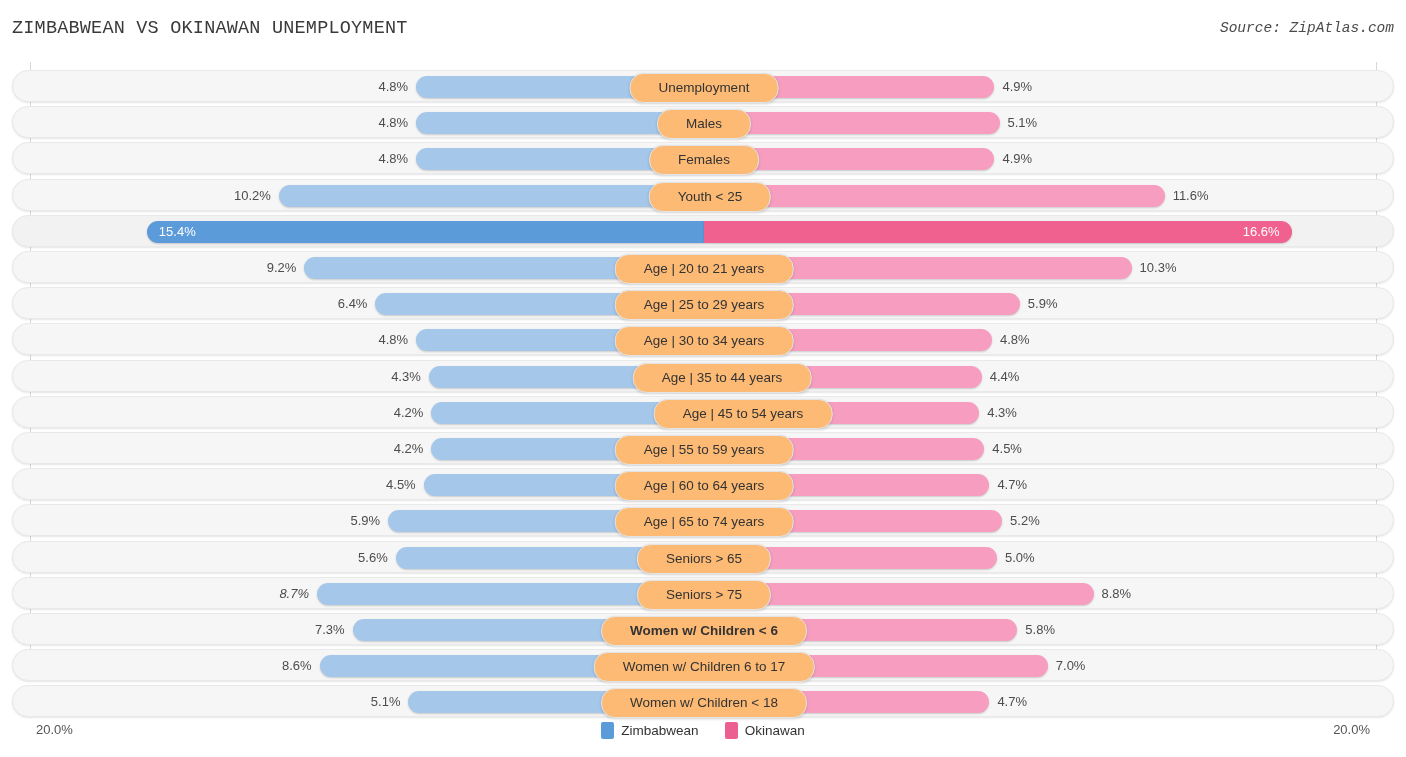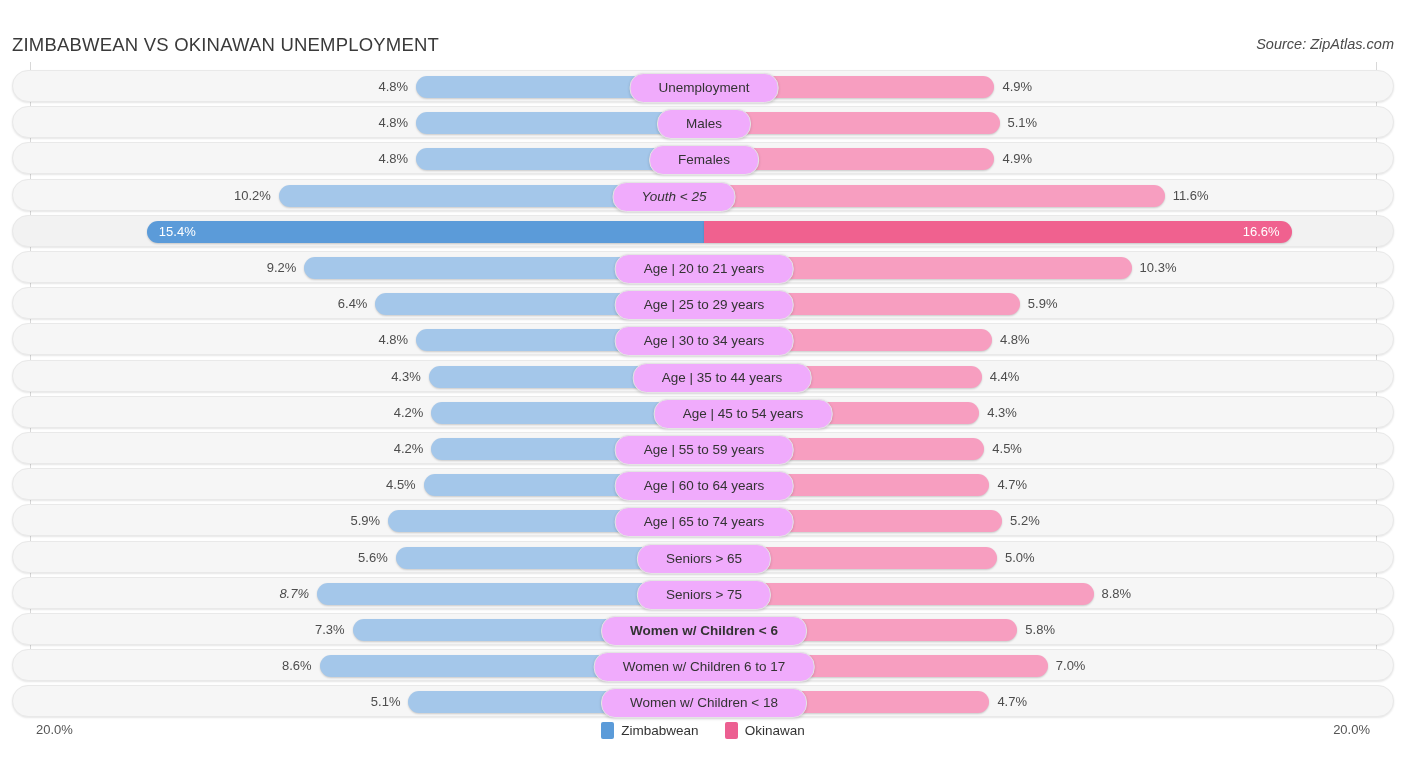--- a/index.html
+++ b/index.html
@@ -12,22 +12,23 @@
     height: 757px;
     font-family: "Liberation Sans", sans-serif;
     color: #333333;
     overflow: hidden;
     position: relative;
   }
 
   
   #header {
     position: absolute;
-    top: 16px; left: 0; right: 0;
+    top: 0; left: 0; right: 0;
     height: 56px;
+    font-family: Liberation Mono, monospace;
   }
   #chart-title {
     position: absolute;
     left: 12px;
     top: 18px;
     font-size: 18.5px;
     letter-spacing: .2px;
     color: #3a3a3a;
     white-space: nowrap;
   }
@@ -93,21 +94,21 @@
   .val.left  { text-align: right; }
   .val.right { text-align: left; }
   .val.inside { color: #ffffff; }
 
   .cat-pill {
     position: absolute;
     top: 2px;
     height: 28px;
     line-height: 28px;
     padding: 0 28px;
-    background: #f0abfc;
+    background: #fdba74;
     border: 1px solid #e4e4e4;
     border-radius: 14px;
     font-size: 13.5px;
     color: #333333;
     white-space: nowrap;
     box-shadow: 0 1px 3px rgba(0,0,0,.16);
     transform: translateX(-50%);
     left: 703px;
     text-align: center;
   }
@@ -189,21 +190,21 @@
       <div class="bar right" style="left: 691px; width: 290.46px; background: rgb(247, 158, 192);"></div>
       <div class="val left" style="left: 323.08px; width: 72px;">4.8%</div>
       <div class="val right" style="left: 989.46px; width: 72px;">4.9%</div>
       <div class="cat-pill" style="left: 691px;">Females</div>
     </div>
     <div class="row" style="top: 116.6px;">
       <div class="bar left" style="left: 265.92px; width: 425.08px; background: rgb(164, 199, 234);"></div>
       <div class="bar right" style="left: 691px; width: 460.64px; background: rgb(247, 158, 192);"></div>
       <div class="val left" style="left: 185.92px; width: 72px;">10.2%</div>
       <div class="val right" style="left: 1159.64px; width: 72px;">11.6%</div>
-      <div class="cat-pill" style="left: 661px; font-style: italic;">Youth &lt; 25</div>
+      <div class="cat-pill" style="left: 697px;">Youth &lt; 25</div>
     </div>
     <div class="row alt" style="top: 152.8px;">
       <div class="bar left" style="left: 133.84px; width: 557.16px; background: rgb(91, 155, 217);"></div>
       <div class="bar right" style="left: 691px; width: 587.64px; background: rgb(240, 97, 143);"></div>
       <div class="val left inside" style="left: 145.84px; text-align: left;">15.4%</div>
       <div class="val right inside" style="left: 1218.64px; width: 48px; text-align: right;">16.6%</div>
     </div>
     <div class="row" style="top: 189px;">
       <div class="bar left" style="left: 291.32px; width: 399.68px; background: rgb(164, 199, 234);"></div>
       <div class="bar right" style="left: 691px; width: 427.62px; background: rgb(247, 158, 192);"></div>

